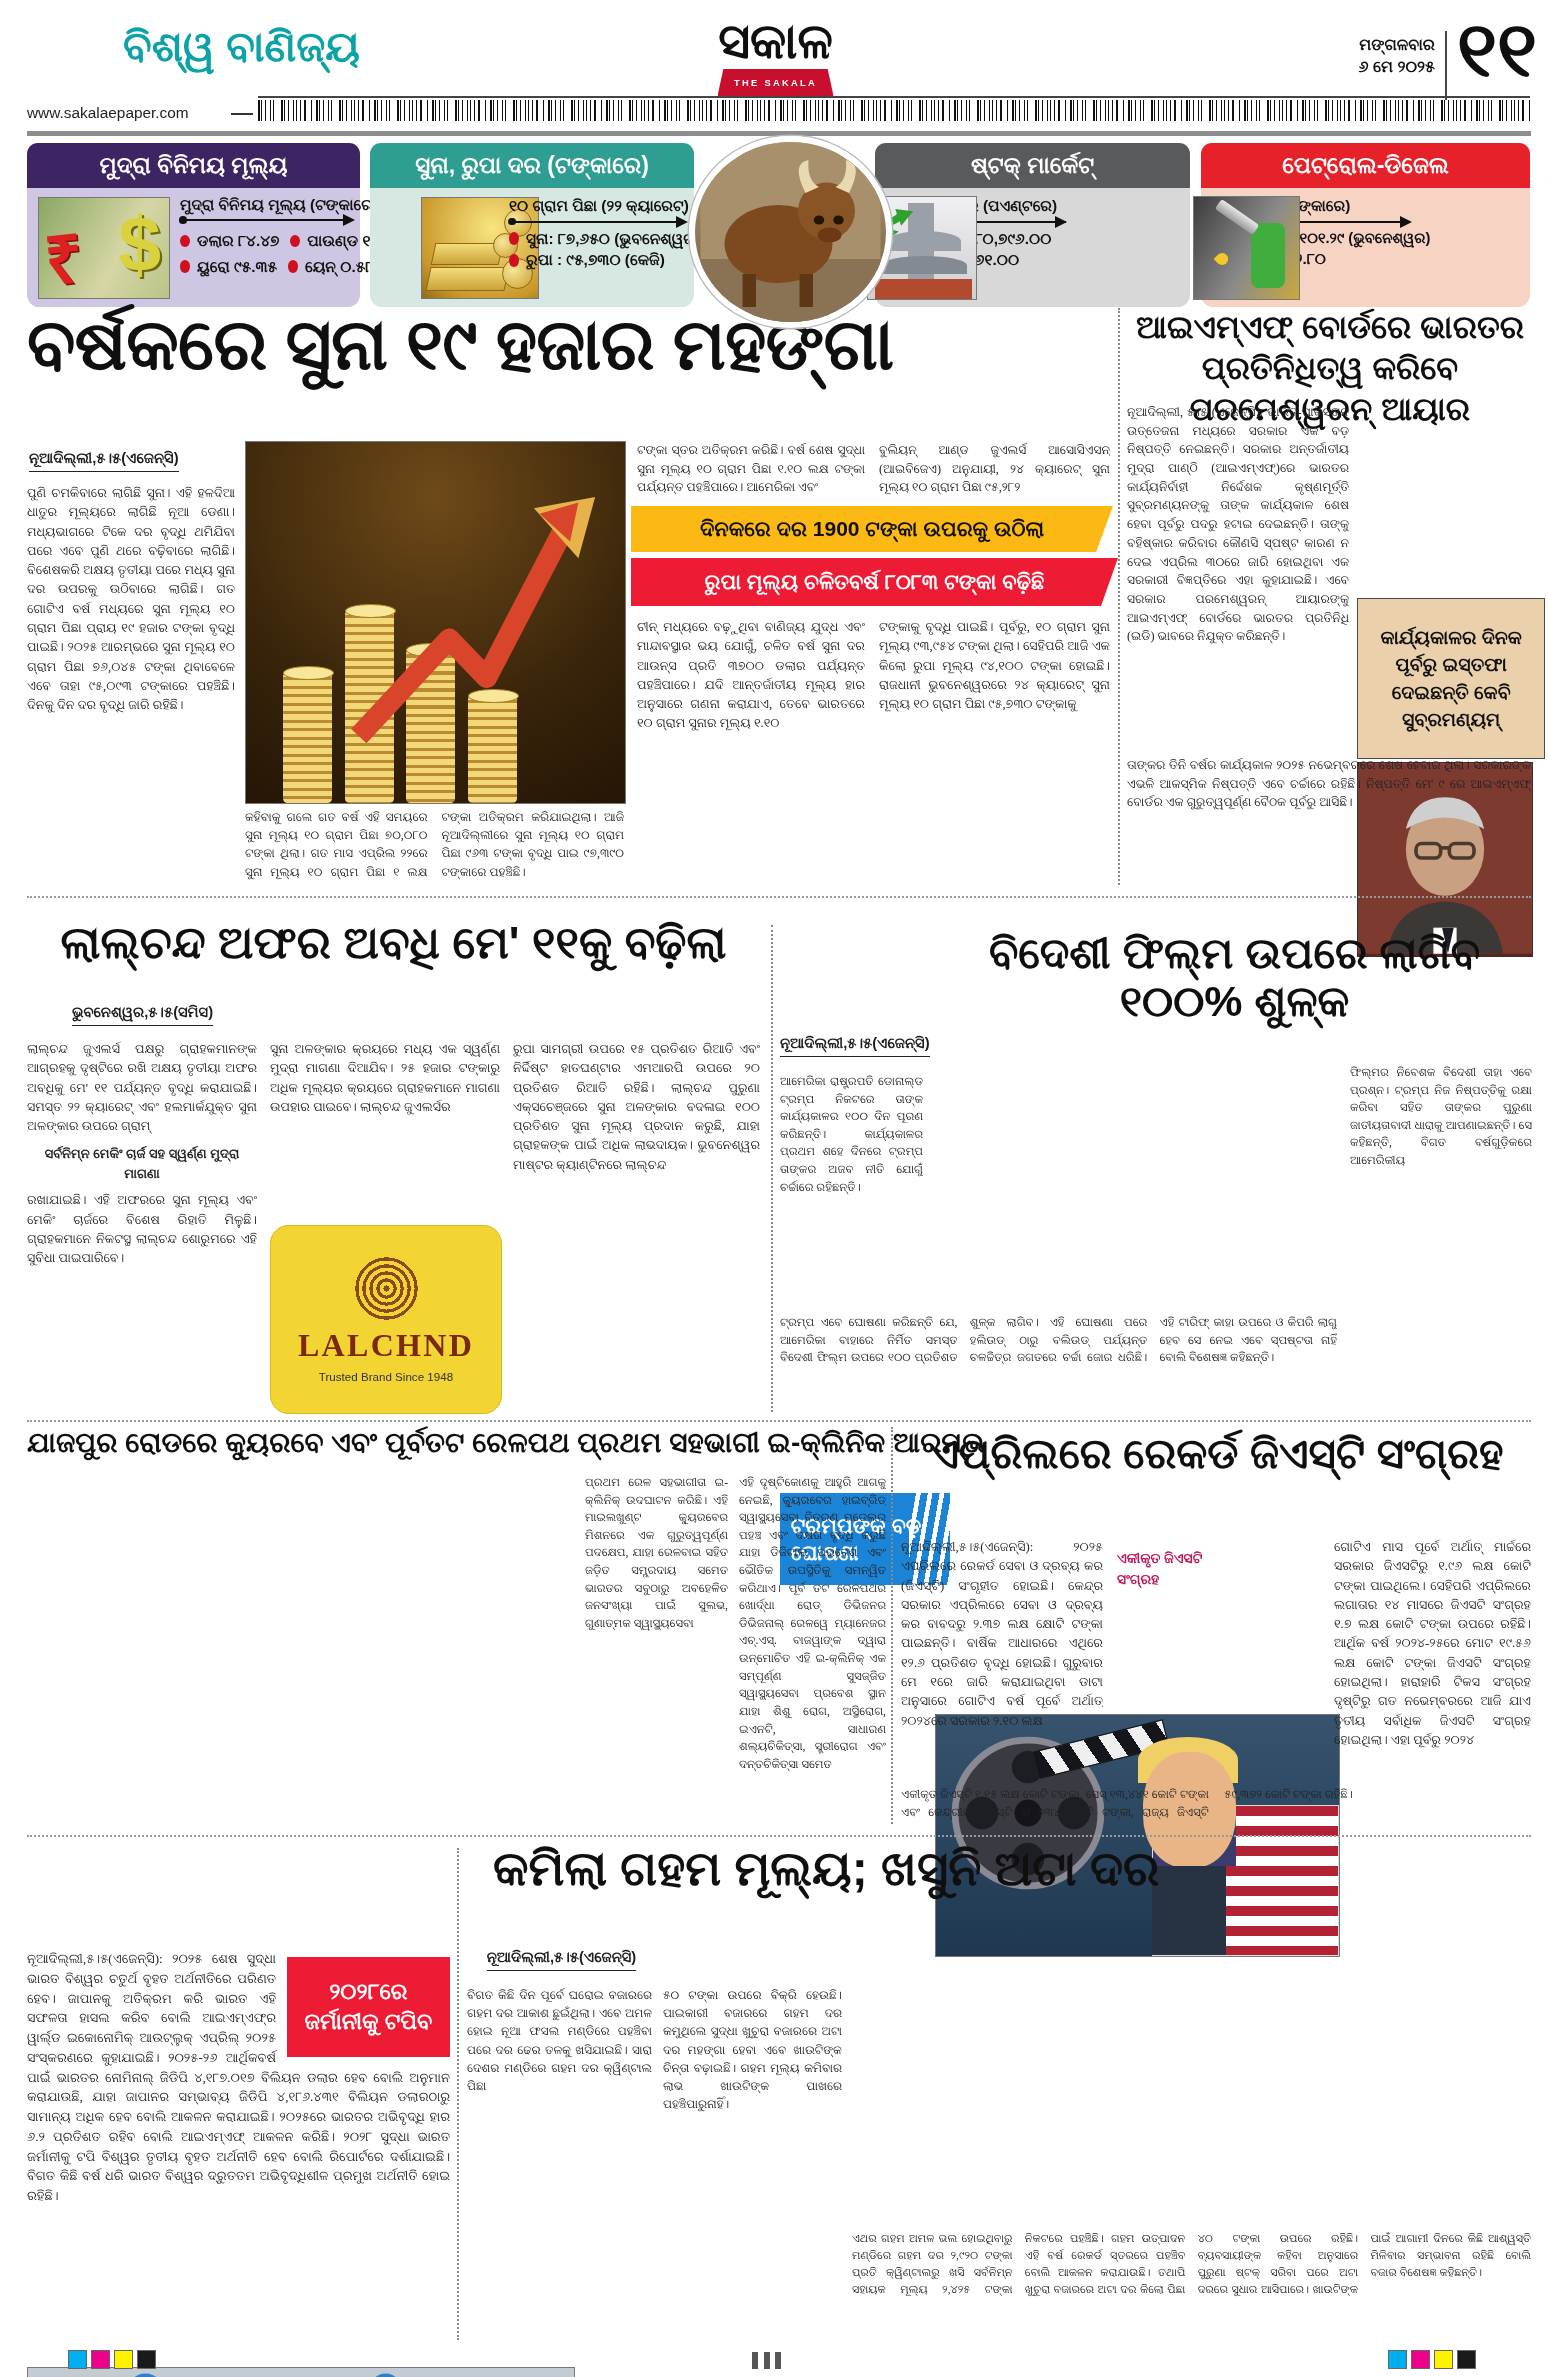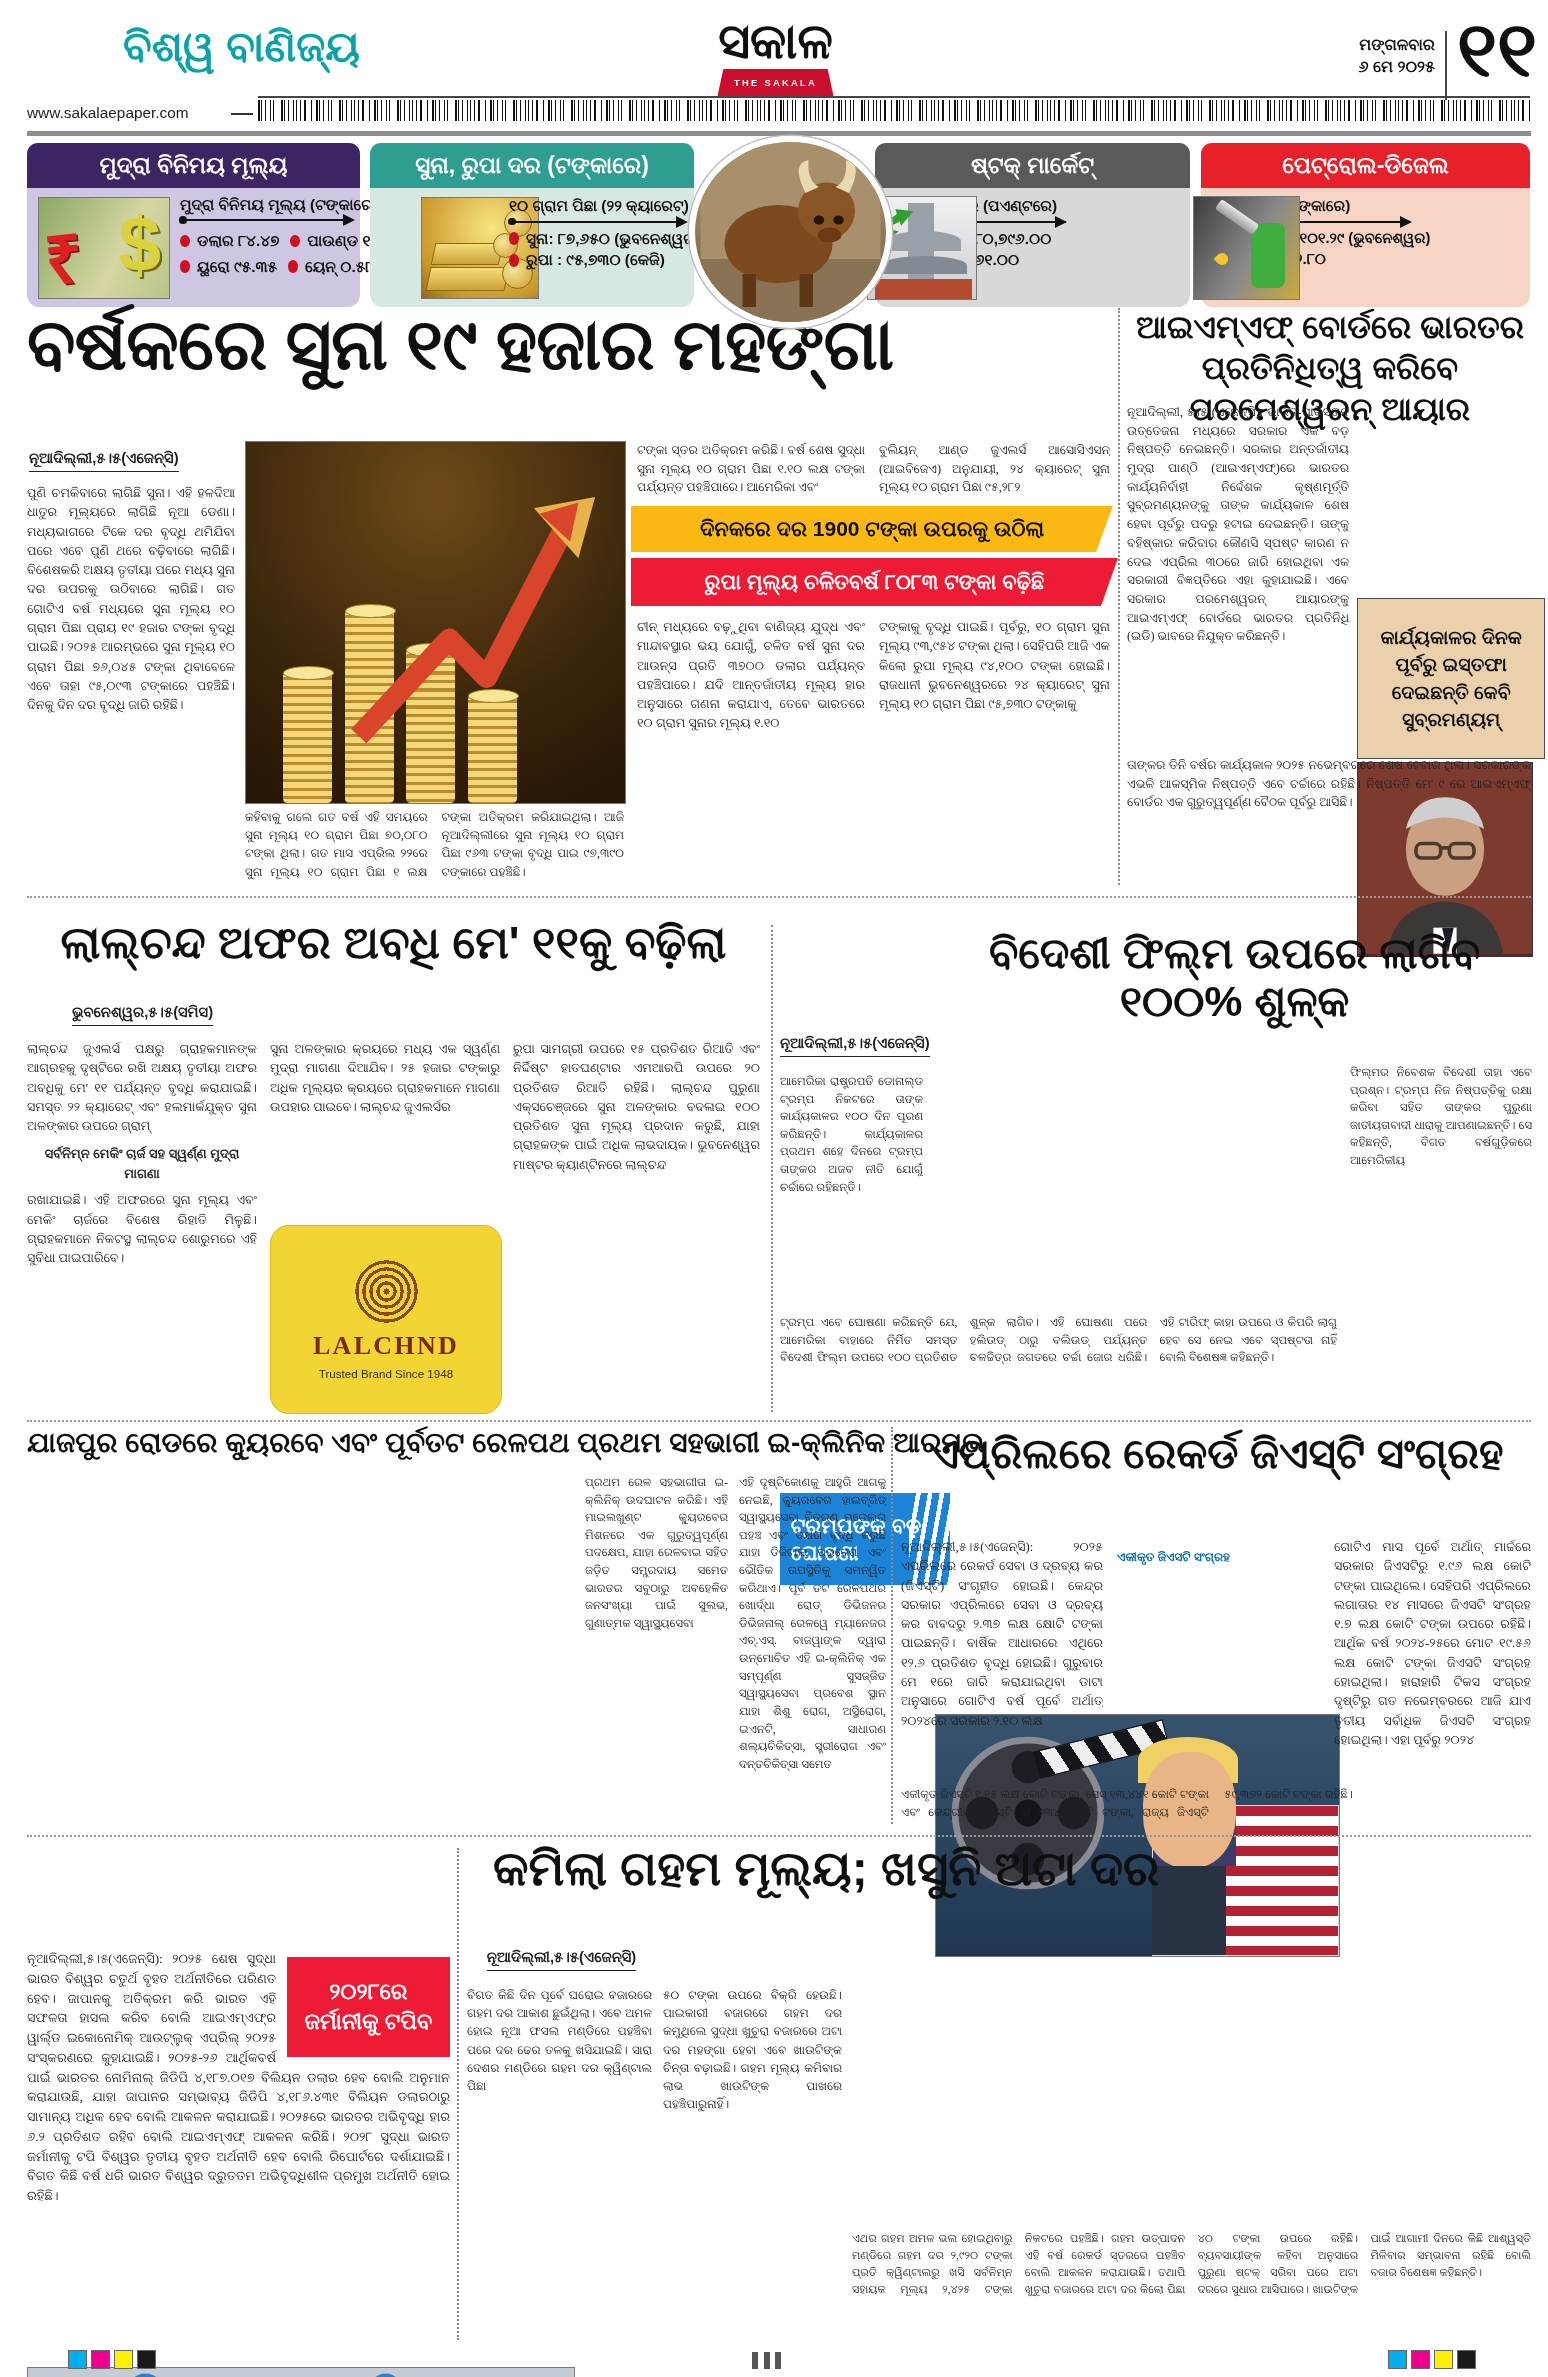--- a/index.html
+++ b/index.html
@@ -43,21 +43,21 @@
   .hdash{border-top:2.3px dotted #999;}
   .capbox{background:#ead0ab;border:1.5px solid #4a4a4a;display:flex;align-items:center;justify-content:center;text-align:center;
           font-family:"Liberation Sans",sans-serif;font-weight:bold;font-size:19px;line-height:1.45;color:#111;padding:6.2px;}
   .bluebox{background:#1b84d6;color:#fff;display:flex;align-items:center;text-align:left;padding:7.7px 10.8px;
            font-family:"Liberation Sans",sans-serif;font-weight:bold;font-size:21px;line-height:1.3;position:relative;overflow:hidden;}
   .bluebox::after{content:"";position:absolute;right:-4.6px;top:0;bottom:0;width:45px;
            background:repeating-linear-gradient(100deg,transparent 0 7px,#fff 7px 11.6px);}
   .redbox{float:right;width:154px;height:91px;margin:7.7px 0 7.7px 10.8px;background:#ed1b34;color:#fff;
           display:flex;align-items:center;justify-content:center;text-align:center;
           font-family:"Liberation Sans",sans-serif;font-weight:bold;font-size:22.4px;line-height:1.35;padding:4.6px;}
-  .caption-s{font-family:Liberation Sans, sans-serif;font-weight:bold;font-size:12px;line-height:1.5;color:#0369a1;}
+  .caption-s{font-family:Liberation Serif, serif;font-weight:bold;font-size:14px;line-height:1.5;color:#be185d;}
   
   .ph{overflow:hidden;position:relative;border:0.8px solid #777;}
   .img-currency{background:linear-gradient(120deg,#8aa763,#d6d6a4 60%,#b9c487);}
   .img-currency .rs{position:absolute;left:6.2px;top:14px;font-size:66px;font-weight:bold;color:#e02020;font-family:"Liberation Sans",sans-serif;transform:rotate(-6deg);text-shadow:1.5px 1.5px 0 #7a1414;}
   .img-currency .ds{position:absolute;right:7.7px;top:1.5px;font-size:77px;font-weight:bold;color:#d9d23e;font-family:"Liberation Sans",sans-serif;text-shadow:2.3px 2.3px 0 #6e6a14;}
   .img-goldbars{background:radial-gradient(circle at 60% 30%,#f9e57f,#c9972b 75%,#8f6a1a);}
   .gbar{position:absolute;background:linear-gradient(#f4dd7a,#caa23a);border:1.5px solid #8f6a16;transform:skewX(-12deg);}
   .coin{position:absolute;border-radius:50%;background:radial-gradient(circle at 35% 35%,#f8e79a,#c99e2e);border:1.5px solid #8f6a16;}
   .bull{border-radius:50%;border:6.2px solid #fff;box-shadow:0 0 0 1.5px #bbb;background:linear-gradient(#b9a07e,#6b5136);overflow:hidden;z-index:3;}
   .img-bse{background:linear-gradient(#f0f0f2,#cfcfd4);}
@@ -72,21 +72,21 @@
   .img-portrait{background:linear-gradient(#8a3c33,#5e241d);}
   .img-trump{background:linear-gradient(#37536e,#1f3850);}
   .flagpane{position:absolute;right:0;bottom:0;width:46%;height:62%;background:repeating-linear-gradient(180deg,#b22234 0 10px,#fff 10px 20px);border:1.5px solid #ddd;}
   .canton{position:absolute;left:0;top:0;width:45%;height:40%;background:#3c3b6e;}
   .tface{position:absolute;width:93px;height:116px;border-radius:45%;background:#e9b586;}
   .thair{position:absolute;width:100px;height:46px;border-radius:50% 50% 0 0;background:#f0d064;}
   .clapper{position:absolute;width:131px;height:26px;background:repeating-linear-gradient(70deg,#15151c 0 14px,#efefef 14px 28px);transform:rotate(-14deg);border:1.5px solid #111;}
   .img-crowd{background:linear-gradient(#c9d2d8,#97a9b4);}
   .lalogo{background:#f2d433;border-radius:18.5px;border:1.5px solid #d9b914;display:flex;flex-direction:column;align-items:center;justify-content:center;gap:6.2px;}
   .laorn{width:65px;height:65px;border-radius:50%;background:repeating-radial-gradient(circle,#8a4a1c 0 3.1px,#f2d433 3.1px 7px);}
-  .latitle{font-family:"Liberation Serif",serif;font-weight:bold;font-size:26px;letter-spacing:2.3px;color:#7a2a12;}
+  .latitle{font-family:"Liberation Serif",serif;font-weight:bold;font-size:32px;letter-spacing:2.3px;color:#7a2a12;}
   .latag{font-family:"Liberation Sans",sans-serif;font-size:11.6px;color:#333;}
   .regsq{width:17px;height:17px;display:inline-block;margin-right:3.9px;border:0.8px solid #666;}
   .ticks{display:flex;gap:5.4px;}
   .tick{width:6.2px;height:17px;background:#555;}
 </style>
 </head>
 <body>
 
 <div class="page">
 

